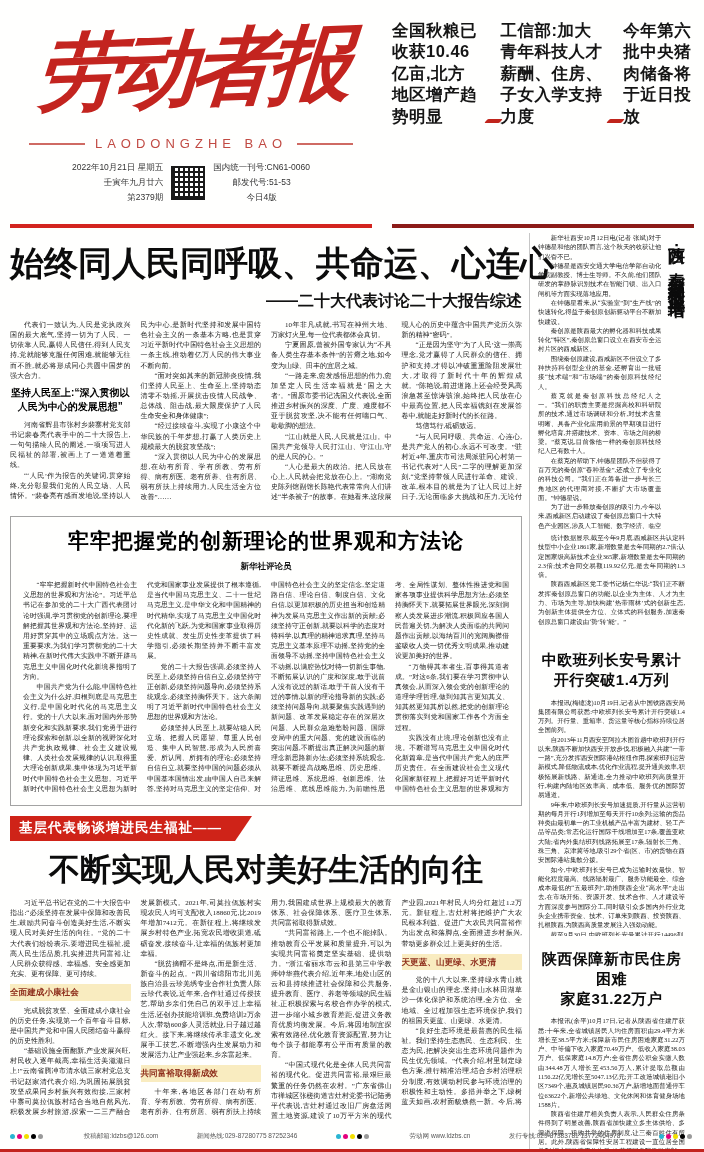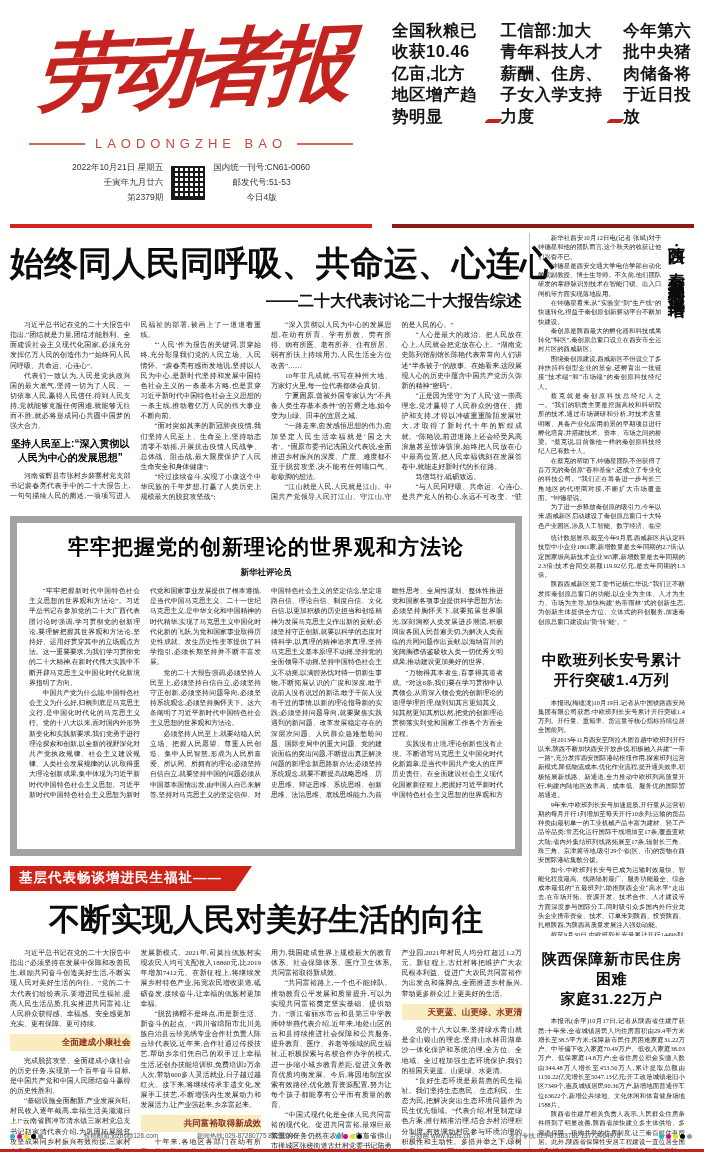--- a/index.html
+++ b/index.html
@@ -47,33 +47,33 @@
     color:#0c0c0c; margin:8px 0 4px; letter-spacing:0px; white-space:nowrap; }
   .lead-subtitle { font-size:16px; font-weight:bold; text-align:right; margin-bottom:8px; }
   .colbody { column-gap:10px; text-align:justify; overflow:hidden;
     font-family:"Liberation Serif", serif; color:#222; }
   .colbody p { text-indent:2em; }
   .lead-body { column-count:4; height:188px; font-size:7px; line-height:1.45; }
   .inline-subhead { font-weight:bold; text-align:center; text-indent:0 !important;
     font-size:10px; margin:5px 0; font-family:"Liberation Sans", sans-serif;
     break-inside:avoid; color:#000; }
   
-  .ed-box { border:7px solid #a3a3a3; margin-top:8px; padding:10px 12px 8px; height:340px; }
+  .ed-box { border:1px solid #a3a3a3; margin-top:8px; padding:10px 12px 8px; height:290px; }
   .ed-title { font-family:"Liberation Serif", serif; font-weight:bold; font-size:21px;
     text-align:center; letter-spacing:1px; color:#000; }
   .ed-byline { text-align:center; font-size:8.5px; font-weight:bold; margin:6px 0 7px; }
   .ed-body { column-count:4; height:218px; font-size:6.8px; line-height:1.5; }
   
   .kicker { display:inline-block; background:#cf2318; color:#fff; font-weight:bold;
     font-size:13.5px; letter-spacing:1px; padding:3px 30px 4px 9px; margin-top:10px;
     clip-path:polygon(0 0,100% 0,93% 100%,0 100%); }
   .feature-headline { font-size:31px; font-weight:900; text-align:center;
     margin:8px 0 7px; color:#0c0c0c; white-space:nowrap; }
   .feature-body { column-count:4; height:226px; font-size:7px; line-height:1.45; }
-  .yellow-subhead { background:#f9ecc0; color:#8e2e1c; font-weight:bold; text-align:right;
+  .yellow-subhead { background:#f9ecc0; color:#8e2e1c; font-weight:bold; text-align:left;
     text-indent:0 !important; font-size:8.6px; padding:2px 0; margin:5px 0;
     font-family:"Liberation Sans", sans-serif; break-inside:avoid; }
   
   .sb-art1-top { display:flex; }
   .sb-art1-body { flex:1; font-size:6.4px; line-height:1.45; height:296px; }
   .sb-art1-title { writing-mode:vertical-rl; text-orientation:upright; font-size:17px;
     font-weight:900; line-height:1.1; letter-spacing:2.5px; height:296px; margin-left:5px;
     color:#0c0c0c; }
   .sb-art1-wide { font-size:6.4px; line-height:1.45; margin-top:4px; height:104px; }
   .sb-headline { font-size:15px; font-weight:900; text-align:center; line-height:1.35;
@@ -137,21 +137,20 @@
   </div>
 
   <div class="main">
 
     <div class="left-col">
 
       <div>
         <div class="lead-headline">始终同人民同呼吸、共命运、心连心</div>
         <div class="lead-subtitle">——二十大代表讨论二十大报告综述</div>
         <div class="colbody lead-body">
-          <p>习近平总书记在党的二十大报告中指出,“团结就是力量,团结才能胜利。全面建设社会主义现代化国家,必须充分发挥亿万人民的创造伟力”“始终同人民同呼吸、共命运、心连心”。</p>
           <p>代表们一致认为,人民是党执政兴国的最大底气,坚持一切为了人民、一切依靠人民,赢得人民信任,得到人民支持,党就能够克服任何困难,就能够无往而不胜,就必将形成同心共圆中国梦的强大合力。</p>
           <p class="inline-subhead">坚持人民至上:“深入贯彻以人民为中心的发展思想”</p>
           <p>河南省辉县市张村乡裴寨村党支部书记裴春亮代表手中的二十大报告上,一句句描绘人民的阐述,一项项写进人民福祉的部署,被画上了一道道着重线。</p>
           <p>“‘人民’作为报告的关键词,贯穿始终,充分彰显我们党的人民立场、人民情怀。”裴春亮有感而发地说,坚持以人民为中心,是新时代坚持和发展中国特色社会主义的一条基本方略,也是贯穿习近平新时代中国特色社会主义思想的一条主线,推动着亿万人民的伟大事业不断向前。</p>
           <p>“面对突如其来的新冠肺炎疫情,我们坚持人民至上、生命至上,坚持动态清零不动摇,开展抗击疫情人民战争、总体战、阻击战,最大限度保护了人民生命安全和身体健康”;</p>
           <p>“经过接续奋斗,实现了小康这个中华民族的千年梦想,打赢了人类历史上规模最大的脱贫攻坚战”;</p>
           <p>“深入贯彻以人民为中心的发展思想,在幼有所育、学有所教、劳有所得、病有所医、老有所养、住有所居、弱有所扶上持续用力,人民生活全方位改善”……</p>
           <p>10年非凡成就,书写在神州大地、万家灯火里,每一位代表都体会真切。</p>
           <p>宁夏固原,曾被外国专家认为“不具备人类生存基本条件”的苦瘠之地,如今变为山绿、田丰的宜居之城。</p>
           <p>“一路走来,愈发感悟思想的伟力,愈加坚定人民生活幸福就是‘国之大者’。”固原市委书记冼国义代表说,全面推进乡村振兴的深度、广度、难度都不亚于脱贫攻坚,决不能有任何喘口气、歇歇脚的想法。</p>

